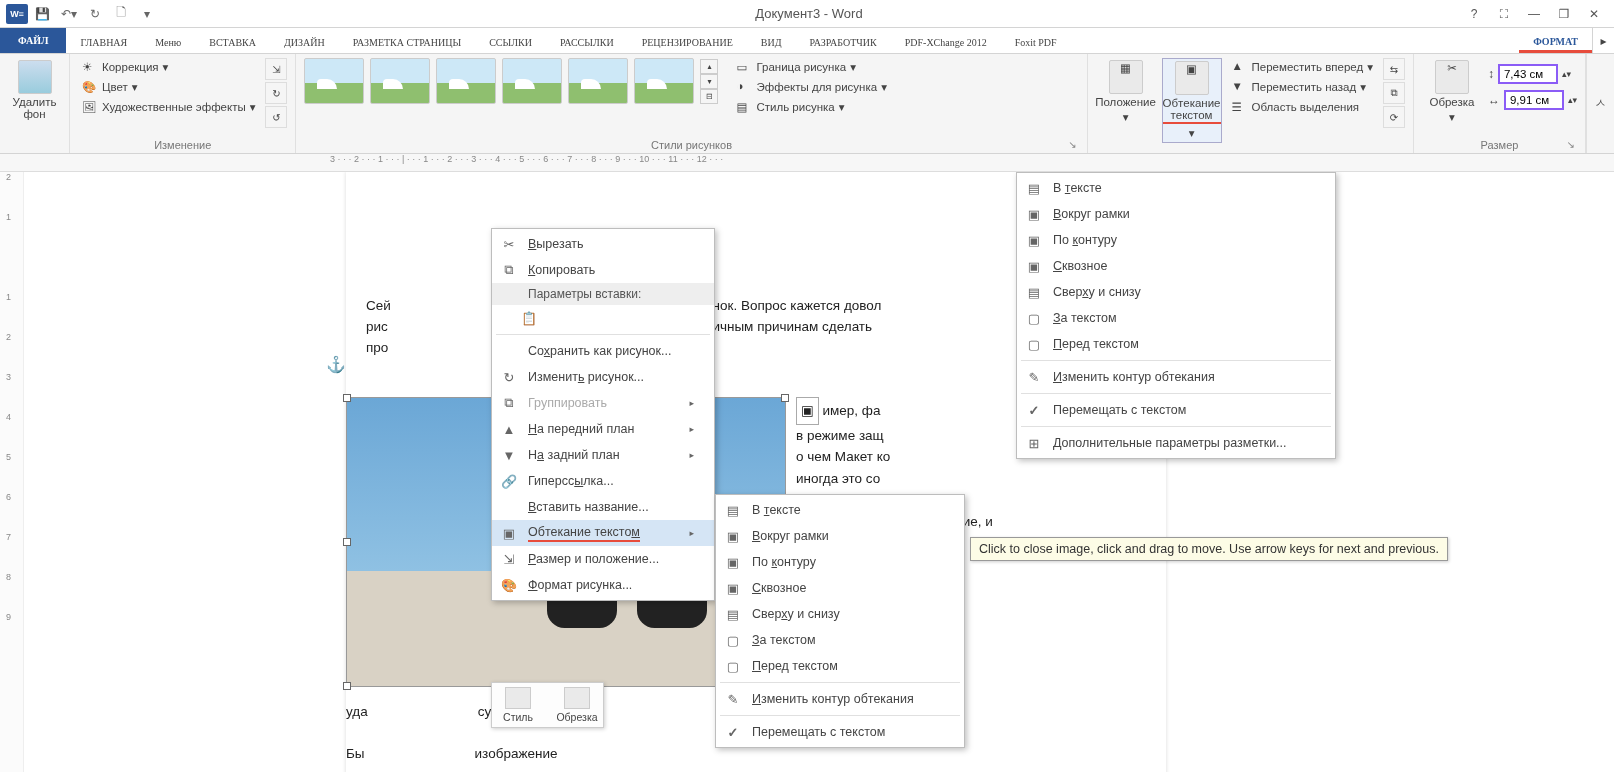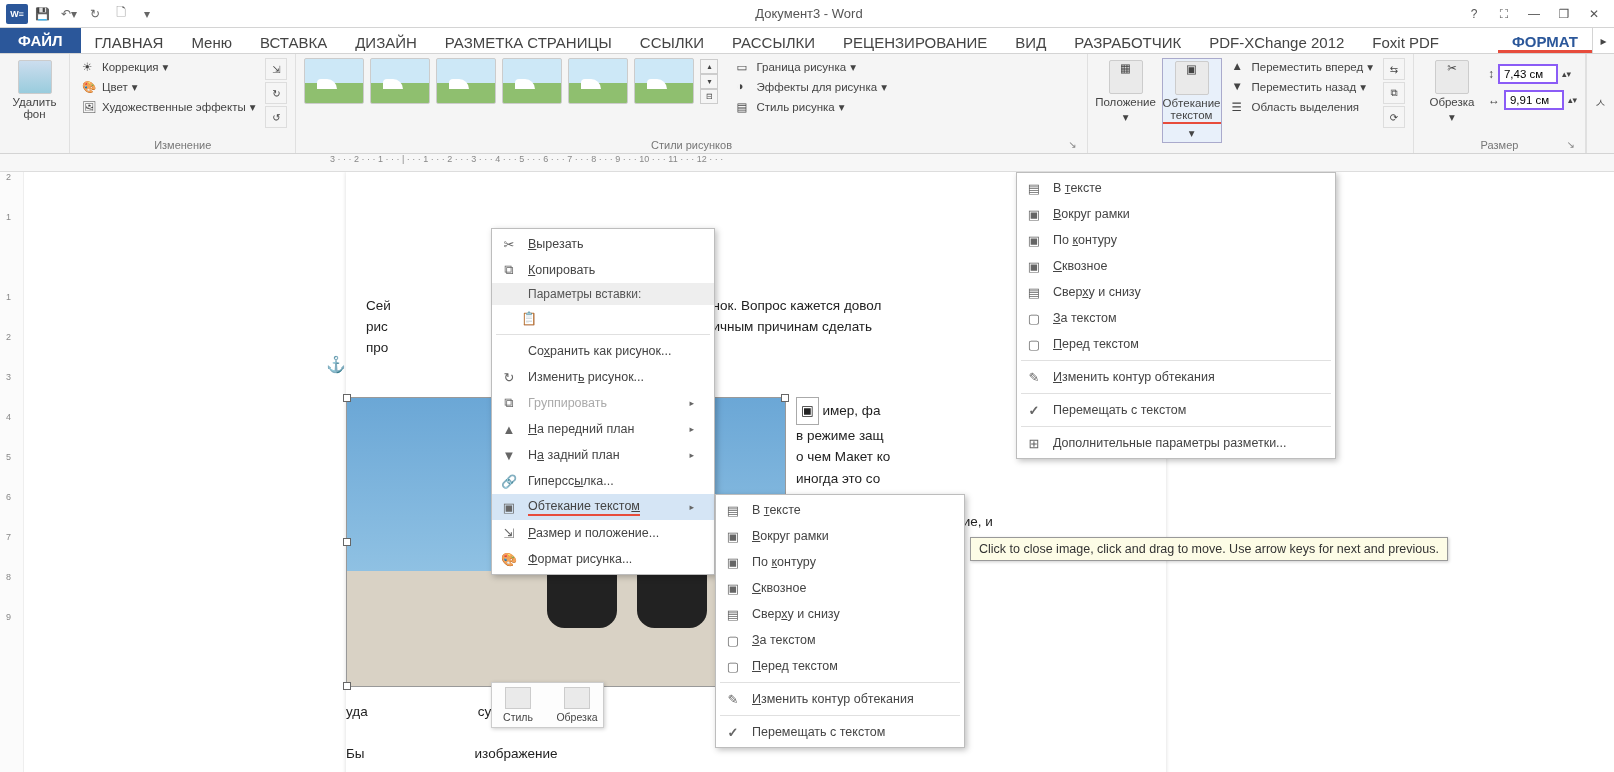--- a/index.html
+++ b/index.html
@@ -9,21 +9,21 @@
 .titlebar { height: 28px; background: #fff; display: flex; align-items: center; border-bottom: 1px solid #d4d4d4; }
 .qat { display: flex; align-items: center; gap: 4px; padding: 0 6px; }
 .qat .wicon { width: 22px; height: 20px; background: #2b579a; color:#fff; font-size:9px; font-weight:bold; display:flex; align-items:center; justify-content:center; border-radius:2px; }
 .qat .qbtn { width: 22px; height: 22px; display:flex; align-items:center; justify-content:center; color:#666; cursor:pointer; }
 .title { flex:1; text-align:center; font-size:13px; color:#555; }
 .wincontrols { display:flex; gap:2px; padding:0 6px; }
 .wincontrols .wc { width:28px; height:22px; display:flex; align-items:center; justify-content:center; color:#555; cursor:pointer; }
 
 
 .tabbar { height: 26px; display:flex; align-items:stretch; background:#fff; border-bottom:1px solid #d4d4d4; }
-.tab { padding: 4px 14px 0 14px; font-size: 15px; color:#444; cursor:pointer; display:flex; align-items:center; }
+.tab { padding: 4px 14px 0 14px; font-size: 10px; color:#444; cursor:pointer; display:flex; align-items:center;font-family:Liberation Serif, serif; }
 .tab.file { background:#2b579a; color:#fff; font-weight:600; padding:4px 18px; }
 .tab.active { color:#2b579a; border-bottom: 3px solid #e74c3c; font-weight:600; }
 .tab-spacer { flex:1; }
 .tab-end { width:22px; display:flex; align-items:center; justify-content:center; border-left:1px solid #d4d4d4; }
 
 
 .ribbon { height: 100px; background:#f5f5f5; border-bottom:1px solid #d4d4d4; display:flex; }
 .group { border-right:1px solid #e0e0e0; padding:4px 8px 0 8px; display:flex; flex-direction:column; position:relative; }
 .group-body { flex:1; display:flex; align-items:flex-start; gap:6px; }
 .group-label { text-align:center; font-size:11px; color:#777; padding:2px 0; position:relative; }
@@ -374,20 +374,24 @@
       </div>
     <div class="mi">
         <span class="micon">▼</span>
         <span>Н<span class="u">а</span> задний план</span>
         <span class="arrow">▸</span>
       </div>
     <div class="mi">
         <span class="micon">🔗</span>
         <span>Гиперсс<span class="u">ы</span>лка...</span>
       </div>
+    <div class="mi">
+        <span class="micon"></span>
+        <span><span class="u">В</span>ставить название...</span>
+      </div>
     <div class="mi hover">
         <span class="micon">▣</span>
         <span class="redline">Обтекание тексто<span class="u">м</span></span>
         <span class="arrow">▸</span>
       </div>
     <div class="mi">
         <span class="micon">⇲</span>
         <span><span class="u">Р</span>азмер и положение...</span>
       </div>
     <div class="mi">

